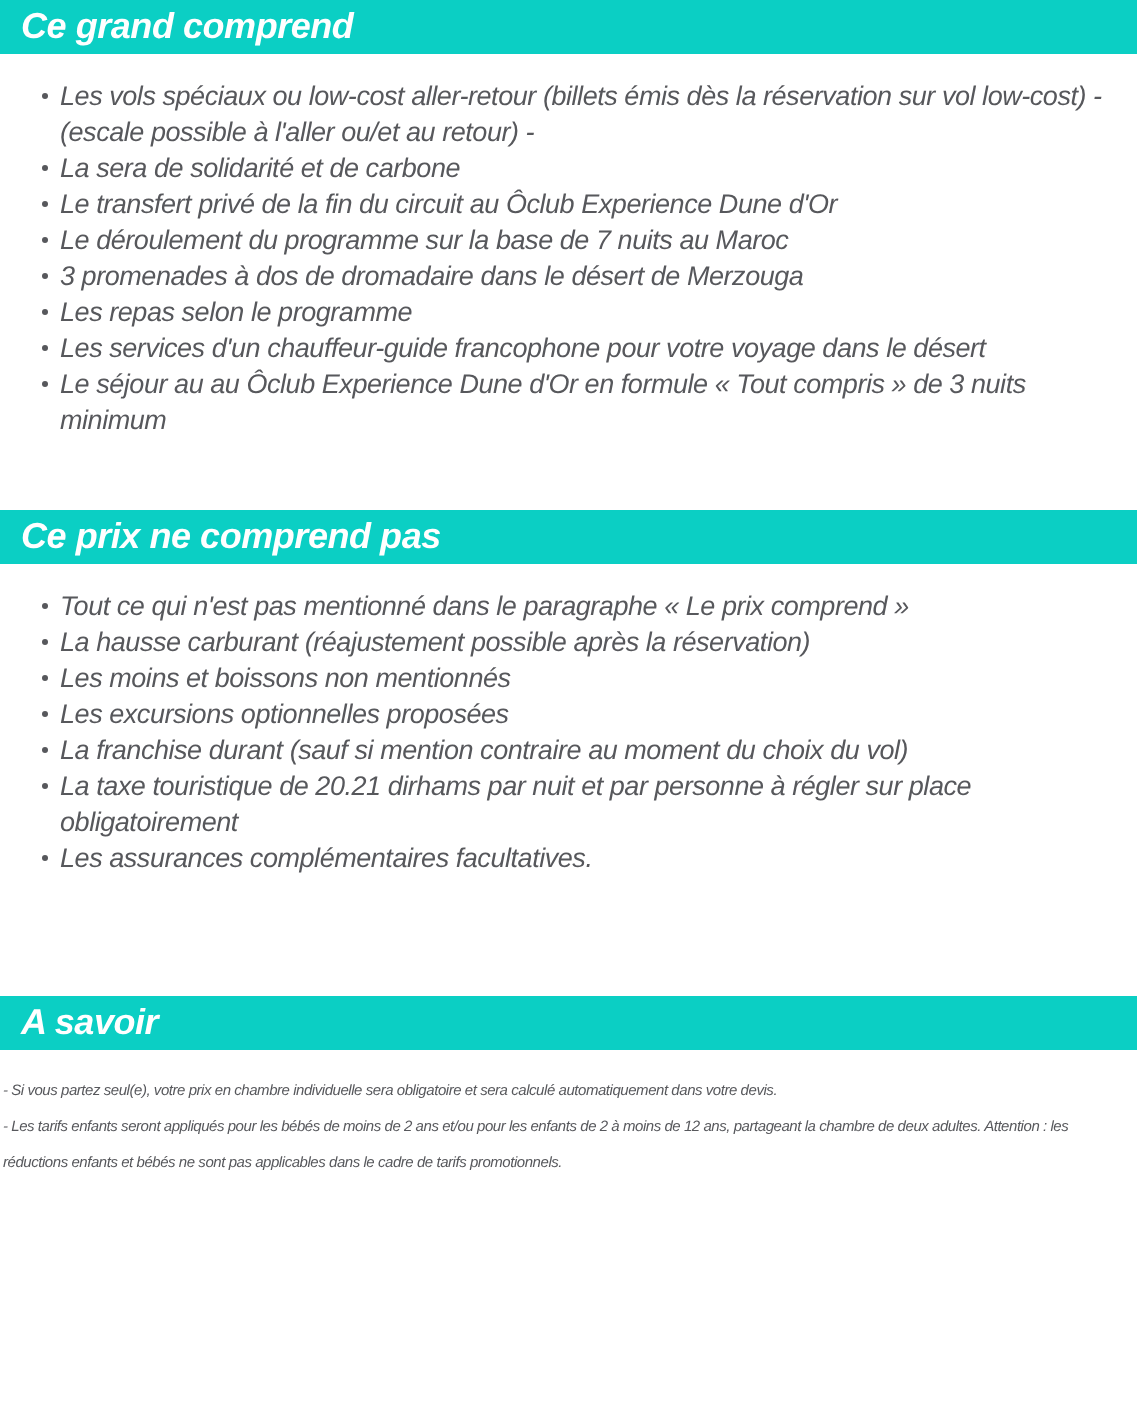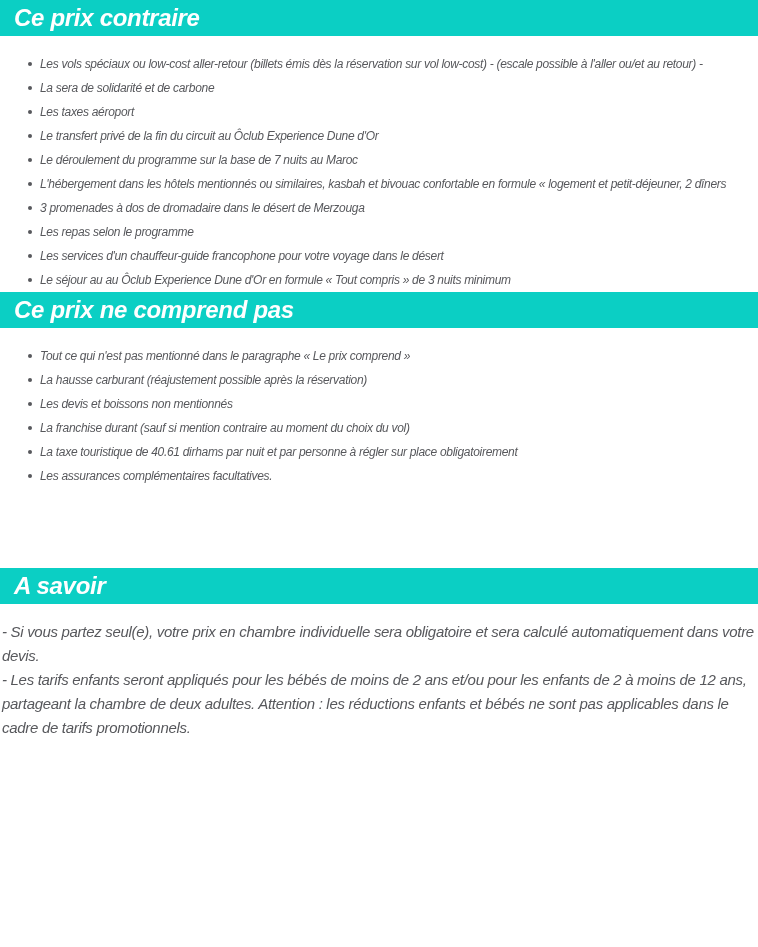--- a/index.html
+++ b/index.html
@@ -27,78 +27,77 @@
     font-weight: bold;
     color: var(--header-text, #ffffff);
     letter-spacing: -0.3px;
     white-space: nowrap;
   }
   ul.bullets {
     list-style: none;
     margin: 16px 14px 0 0;
     padding: 0 0 0 40px;
     font-style: italic;
-    font-size: 12px;
+    font-size: 18px;
     line-height: 24px;
     letter-spacing: -0.3px;
   }
   ul.bullets li { position: relative; }
   ul.bullets li::before {
     content: "";
     position: absolute;
     left: -12px;
     top: 10px;
     width: 4px;
     height: 4px;
     border-radius: 50%;
     background: currentColor;
   }
-  .sec-excludes { }
+  .sec-excludes { margin-top: 48px; }
   .sec-notes { margin-top: 80px; }
   .notes-body {
     margin: 16px 0 0;
     padding: 0 2px;
     font-style: italic;
-    font-size: 15px;
+    font-size: 10px;
     line-height: 24px;
     letter-spacing: -0.3px;
   }
   .notes-body p { margin: 0; }
 </style>
 </head>
 <body>
 
 <section class="sec-includes">
   <header class="section-header">
-    <h2>Ce prix contraire</h2>
+    <h2>Ce grand comprend</h2>
   </header>
   <ul class="bullets">
       <li>Les vols spéciaux ou low-cost aller-retour (billets émis dès la réservation sur vol low-cost) - (escale possible à l'aller ou/et au retour) -</li>
       <li>La sera de solidarité et de carbone</li>
-      <li>Les taxes aéroport</li>
       <li>Le transfert privé de la fin du circuit au Ôclub Experience Dune d'Or</li>
       <li>Le déroulement du programme sur la base de 7 nuits au Maroc</li>
-      <li>L'hébergement dans les hôtels mentionnés ou similaires, kasbah et bivouac confortable en formule « logement et petit-déjeuner, 2 dîners</li>
       <li>3 promenades à dos de dromadaire dans le désert de Merzouga</li>
       <li>Les repas selon le programme</li>
       <li>Les services d'un chauffeur-guide francophone pour votre voyage dans le désert</li>
       <li>Le séjour au au Ôclub Experience Dune d'Or en formule « Tout compris » de 3 nuits minimum</li>
     </ul>
 </section>
 
 <section class="sec-excludes">
   <header class="section-header">
     <h2>Ce prix ne comprend pas</h2>
   </header>
   <ul class="bullets">
       <li>Tout ce qui n'est pas mentionné dans le paragraphe « Le prix comprend »</li>
       <li>La hausse carburant (réajustement possible après la réservation)</li>
-      <li>Les devis et boissons non mentionnés</li>
+      <li>Les moins et boissons non mentionnés</li>
+      <li>Les excursions optionnelles proposées</li>
       <li>La franchise durant (sauf si mention contraire au moment du choix du vol)</li>
-      <li>La taxe touristique de 40.61 dirhams par nuit et par personne à régler sur place obligatoirement</li>
+      <li>La taxe touristique de 20.21 dirhams par nuit et par personne à régler sur place obligatoirement</li>
       <li>Les assurances complémentaires facultatives.</li>
     </ul>
 </section>
 
 <section class="sec-notes">
   <header class="section-header">
     <h2>A savoir</h2>
   </header>
   <div class="notes-body">
     <p>- Si vous partez seul(e), votre prix en chambre individuelle sera obligatoire et sera calculé automatiquement dans votre devis.</p>

